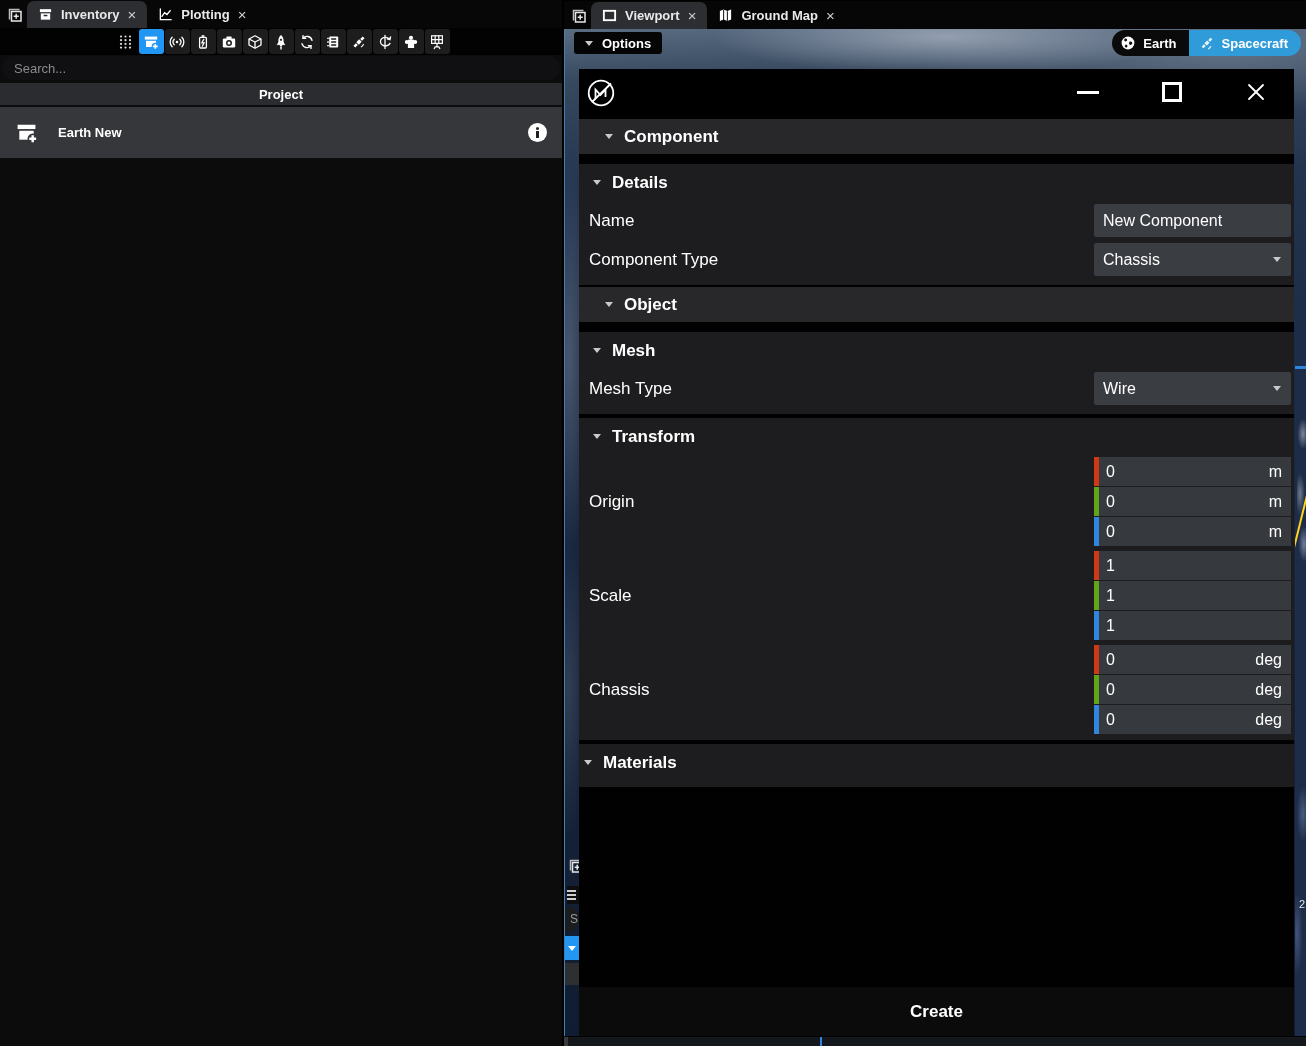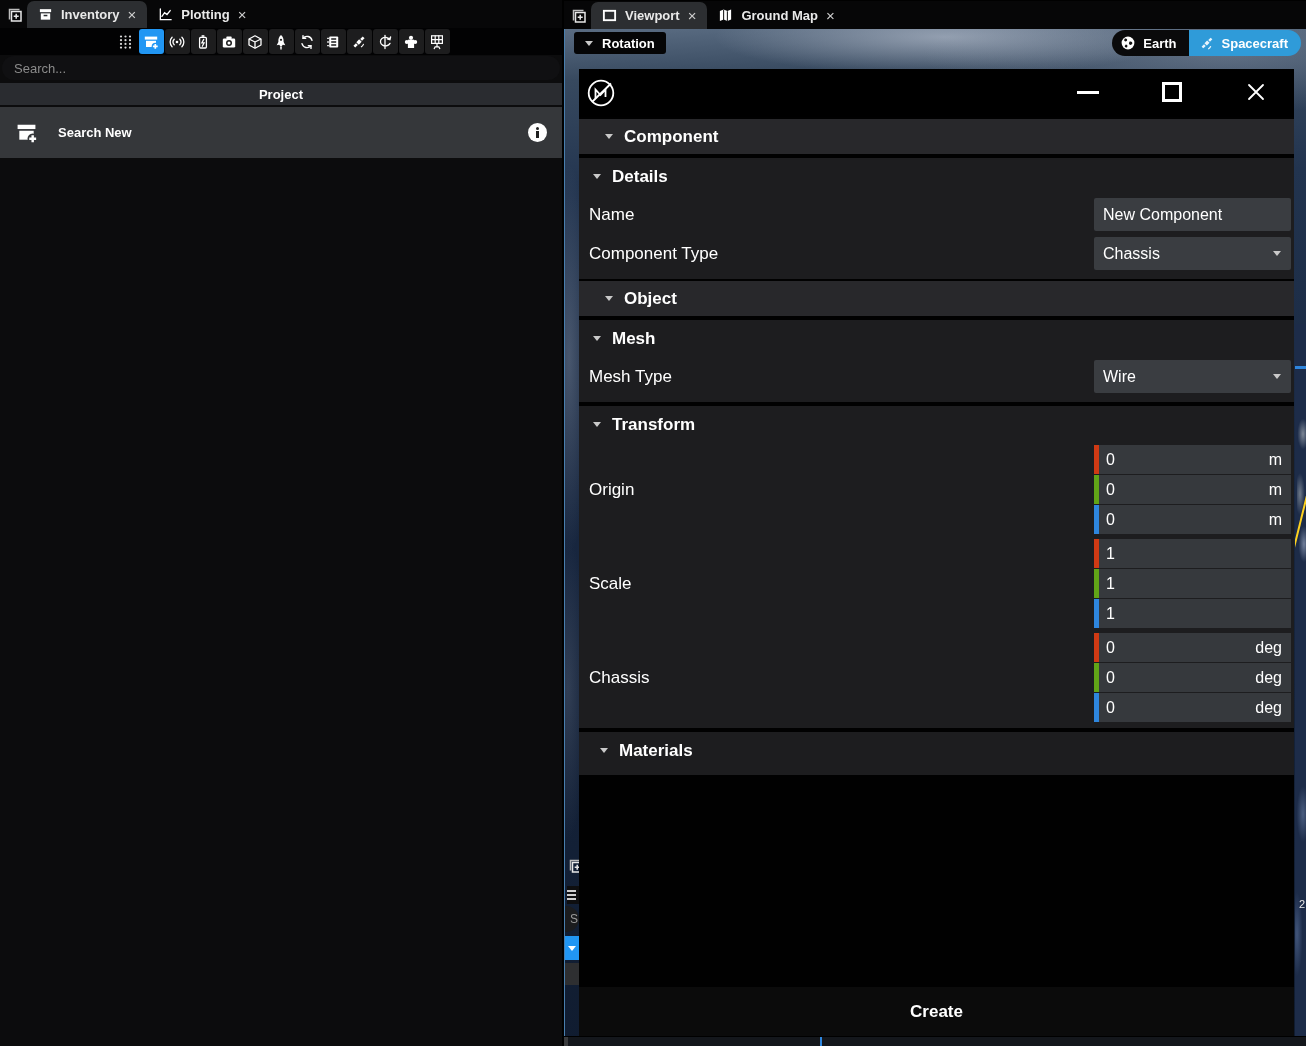--- a/index.html
+++ b/index.html
@@ -80,40 +80,40 @@
   .frag-graybtn{left:0;top:934px;width:14px;height:22px;background:#2e2f31}
 
   
   .dialog{position:absolute;left:14px;top:40px;width:715px;height:967px;background:#010101;display:flex;flex-direction:column}
   .dlg-titlebar{height:48px;background:#000;position:relative;display:flex;align-items:center;padding-left:7px;flex:none}
   .win-min{position:absolute;left:498px;top:22px;width:22px;height:3px;background:#fff;cursor:pointer}
   .win-max{position:absolute;left:583px;top:13px;width:20px;height:20px;border:3px solid #fff;cursor:pointer}
   .win-close{position:absolute;left:666px;top:12px;cursor:pointer}
 
   .sec-header{height:35px;background:#28282b;display:flex;align-items:center;gap:11px;padding-left:26px;font-size:17px;font-weight:700;margin-top:2px;cursor:pointer;flex:none}
-  .sec-body{background:#1d1d1f;margin-top:4px;flex:none}
+  .sec-body{background:#1d1d1f;margin-top:10px;flex:none}
   .sub-header{height:37px;display:flex;align-items:center;gap:11px;padding-left:14px;font-size:17px;font-weight:700;cursor:pointer}
   .row{display:flex;align-items:center;height:39px;padding-left:10px}
   .row .lbl{flex:1;font-size:17px}
   .field{width:197px;margin-right:3px;height:33px;background:#3a3d41;border-radius:2px;display:flex;align-items:center;flex:none}
   .field input{width:100%;height:100%;background:transparent;border:0;outline:0;color:#fff;font-size:16px;padding:0 9px;font-family:"Liberation Sans",sans-serif}
   .dropdown{justify-content:space-between;padding:0 10px 0 9px;font-size:16px;cursor:pointer}
   .pad-b{padding-bottom:6px}
 
   .t-row{display:flex;align-items:center;margin-top:5px}
   .t-row .lbl{flex:1;padding-left:10px;font-size:17px}
   .vec{width:197px;margin-right:3px;display:flex;flex-direction:column;gap:1px;flex:none}
   .vfield{height:29px;background:#36393d;display:flex;align-items:center;cursor:text}
   .strip{width:5px;height:100%;flex:none}
   .s-x{background:var(--axis-x)} .s-y{background:var(--axis-y)} .s-z{background:var(--axis-z)}
   .vval{flex:1;padding-left:7px;font-size:16px}
   .vunit{padding-right:9px;font-size:16px}
 
   .materials{height:43px;display:flex;margin-top:4px}
-  .materials .sub-header{padding-left:21px}
+  .materials .sub-header{padding-left:5px}
 
   .dlg-footer{flex:1;display:flex;flex-direction:column;background:#010101}
   .create-btn{margin-top:auto;height:49px;background:#0b0b0b;border:0;color:#fff;font-size:17px;font-weight:700;display:flex;align-items:center;justify-content:center;cursor:pointer;font-family:"Liberation Sans",sans-serif}
 
   
   .timeline{position:absolute;left:0;top:1035px;width:742px;height:11px;background:#14171c;border-top:1px solid #000}
   .playhead{position:absolute;left:256px;top:0;width:2px;height:11px;background:#2e86de;cursor:ew-resize}
   .timeline-frag{position:absolute;left:0;top:0;width:4px;height:11px;background:#3a3b3d}
 </style>
 </head>
@@ -270,21 +270,21 @@
 
   <div class="create-row">
     <span>
       <svg width="23" height="23" viewBox="0 0 16 16">
         <path d="M1.8 2.6h12.4v3H1.8z" fill="#fff"></path>
           <path d="M3 6.8h10V13H3z" fill="#fff"></path>
         <circle cx="12.3" cy="12.3" r="3.6" fill="#35373a"></circle>
         <path d="M12.3 9.9v4.8M9.9 12.3h4.8" stroke="#fff" stroke-width="1.7"></path>
       </svg>
     </span>
-    <span class="lbl">Search New</span>
+    <span class="lbl">Earth New</span>
     <span class="info-icon"></span>
   </div>
 
   <div class="panel-empty"></div>
 </div>
 
 <div class="right-region">
   <div class="tabbar">
     <span class="panel-add">
       <svg width="17" height="17" viewBox="0 0 17 17" fill="none" stroke="#e8e8e8" stroke-width="1.5">
@@ -310,21 +310,21 @@
         </svg>
       </span>
       <span>Ground Map</span>
       <span class="close">×</span>
     </div>
   </div>
 
   <div class="viewport">
     <div class="options-btn">
       <span class="caret"></span>
-      <span>Rotation</span>
+      <span>Options</span>
     </div>
 
     <div class="seg-toggle">
       <div class="seg earth">
         <span>
           <svg width="16" height="16" viewBox="0 0 16 16">
             <circle cx="8" cy="8" r="6.4" fill="#fff"></circle>
             <path d="M4.6 3.8c1.6-1 3.2.5 2.3 1.9-.8 1.2-2.9.7-2.7-.7zM9.4 6.8c2-.8 3.6.9 2.7 2.3-.9 1.4-3.2.8-3.1-.8zM5.8 9.6c1.3 0 2.1 1.3 1.4 2.3-.7 1-2.5.6-2.5-.8z" fill="#101010"></path>
           </svg>
         </span>

